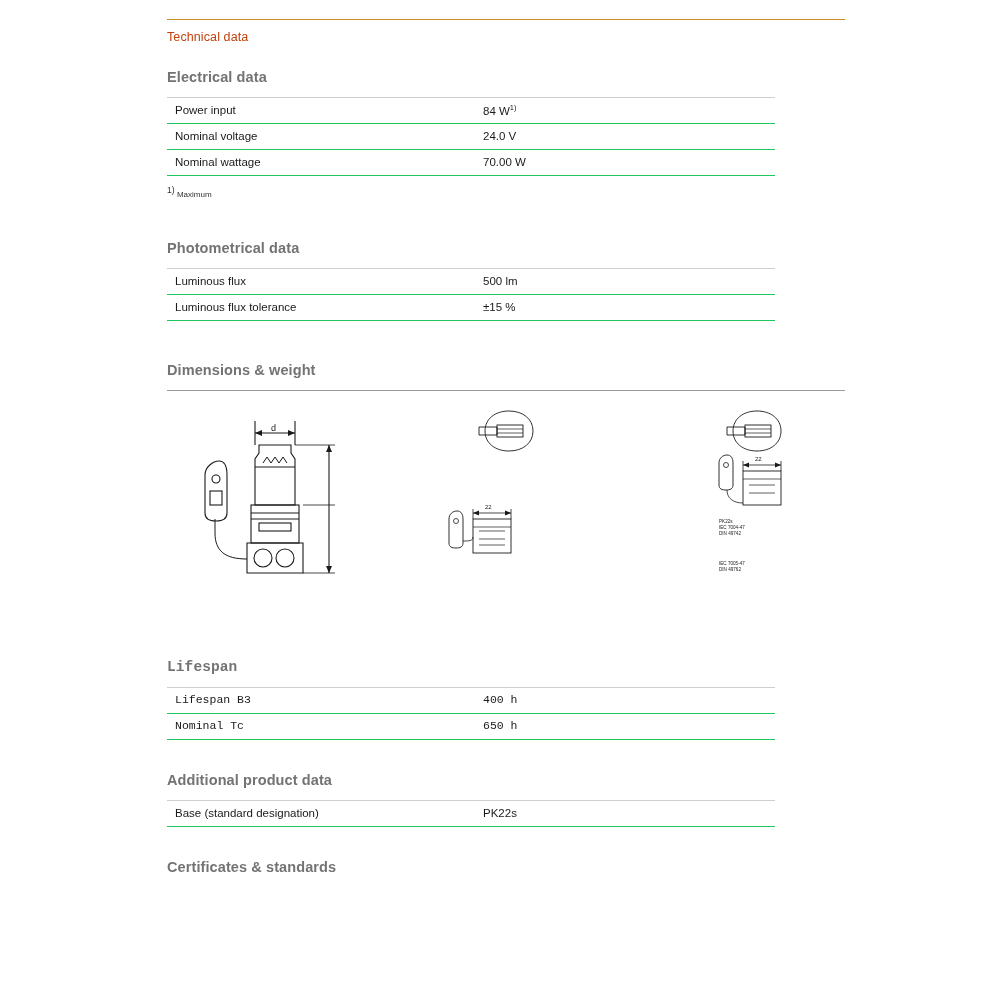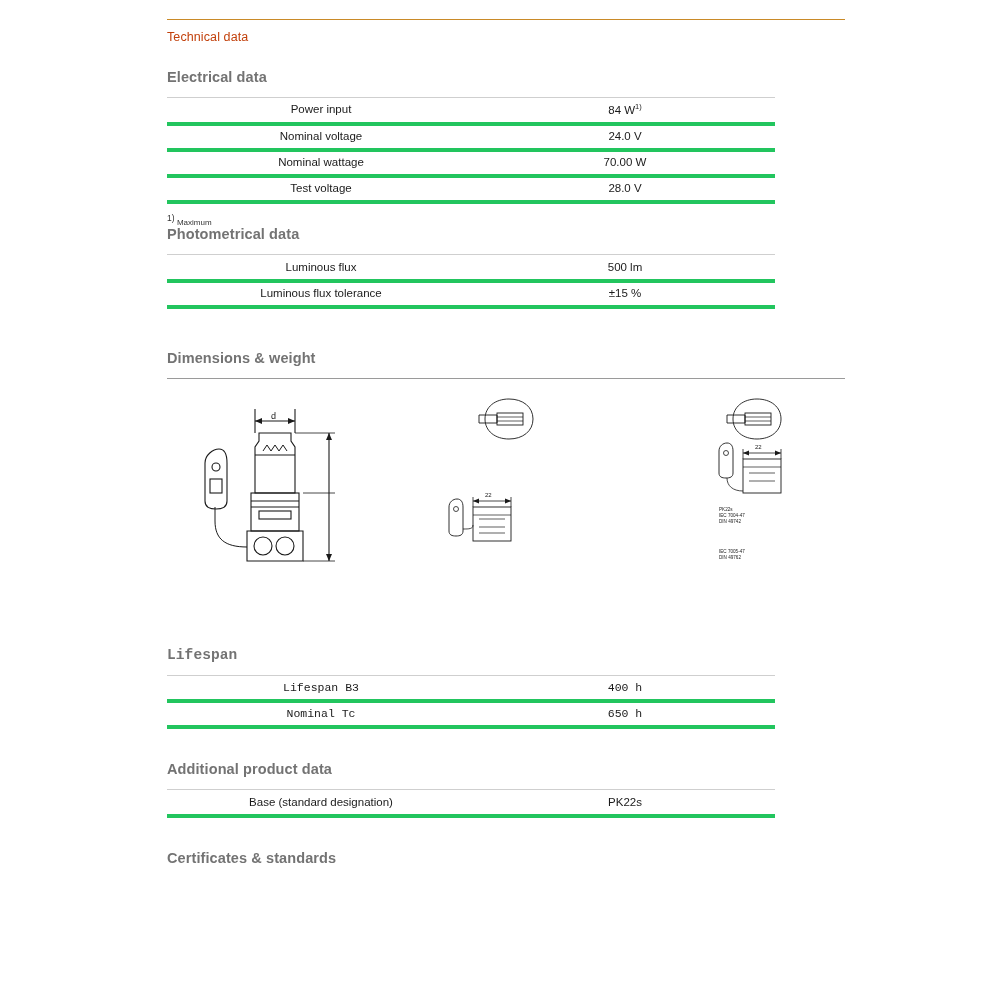--- a/index.html
+++ b/index.html
@@ -35,40 +35,39 @@
   }
   h2.section {
     font-size: 14.5px;
     font-weight: bold;
     color: #737373;
     margin: 0;
     padding: 0;
     letter-spacing: 0.1px;
   }
   .sec-electrical { margin-top: 25px; }
-  .sec-photometrical { }
+  .sec-photometrical { margin-top: 41px; }
   .sec-dimensions { margin-top: 41px; }
   .sec-lifespan { margin-top: 33px; font-family: Liberation Mono, monospace; }
   .sec-additional { margin-top: 32px; }
   .sec-certificates { margin-top: 32px; }
 
   table.spec {
     border-collapse: collapse;
     width: 608px;
     margin-top: 12px;
     table-layout: fixed;
   }
   table.spec tr { height: 26px; }
   table.spec td {
     font-size: 11.5px;
     color: #1a1a1a;
-    border-bottom: 4px solid #22c55e;
+    border-bottom: 1px solid #22c55e;
     padding: 4px 8px 5px 8px;
     vertical-align: middle;
-    text-align: center;
   }
   table.spec tr:first-child td { border-top: 1px solid #cfcfcf; }
   table.spec td.label { width: 308px; }
   table.spec td.value { width: 300px; }
   .sup {
     font-size: 7.5px;
     vertical-align: super;
   }
   .footnote {
     margin-top: 9px;
@@ -107,24 +106,20 @@
             <td class="label">Power input</td>
             <td class="value"><span>84 W</span><span class="sup">1)</span></td>
           </tr>
           <tr>
             <td class="label">Nominal voltage</td>
             <td class="value">24.0 V</td>
           </tr>
           <tr>
             <td class="label">Nominal wattage</td>
             <td class="value">70.00 W</td>
-          </tr>
-          <tr>
-            <td class="label">Test voltage</td>
-            <td class="value">28.0 V</td>
           </tr>
         </tbody>
       </table>
       <div class="footnote">
         <span class="fn-mark">1)</span>
         <span class="fn-text">Maximum</span>
       </div>
     </div>
 
     <div class="sec-photometrical">

